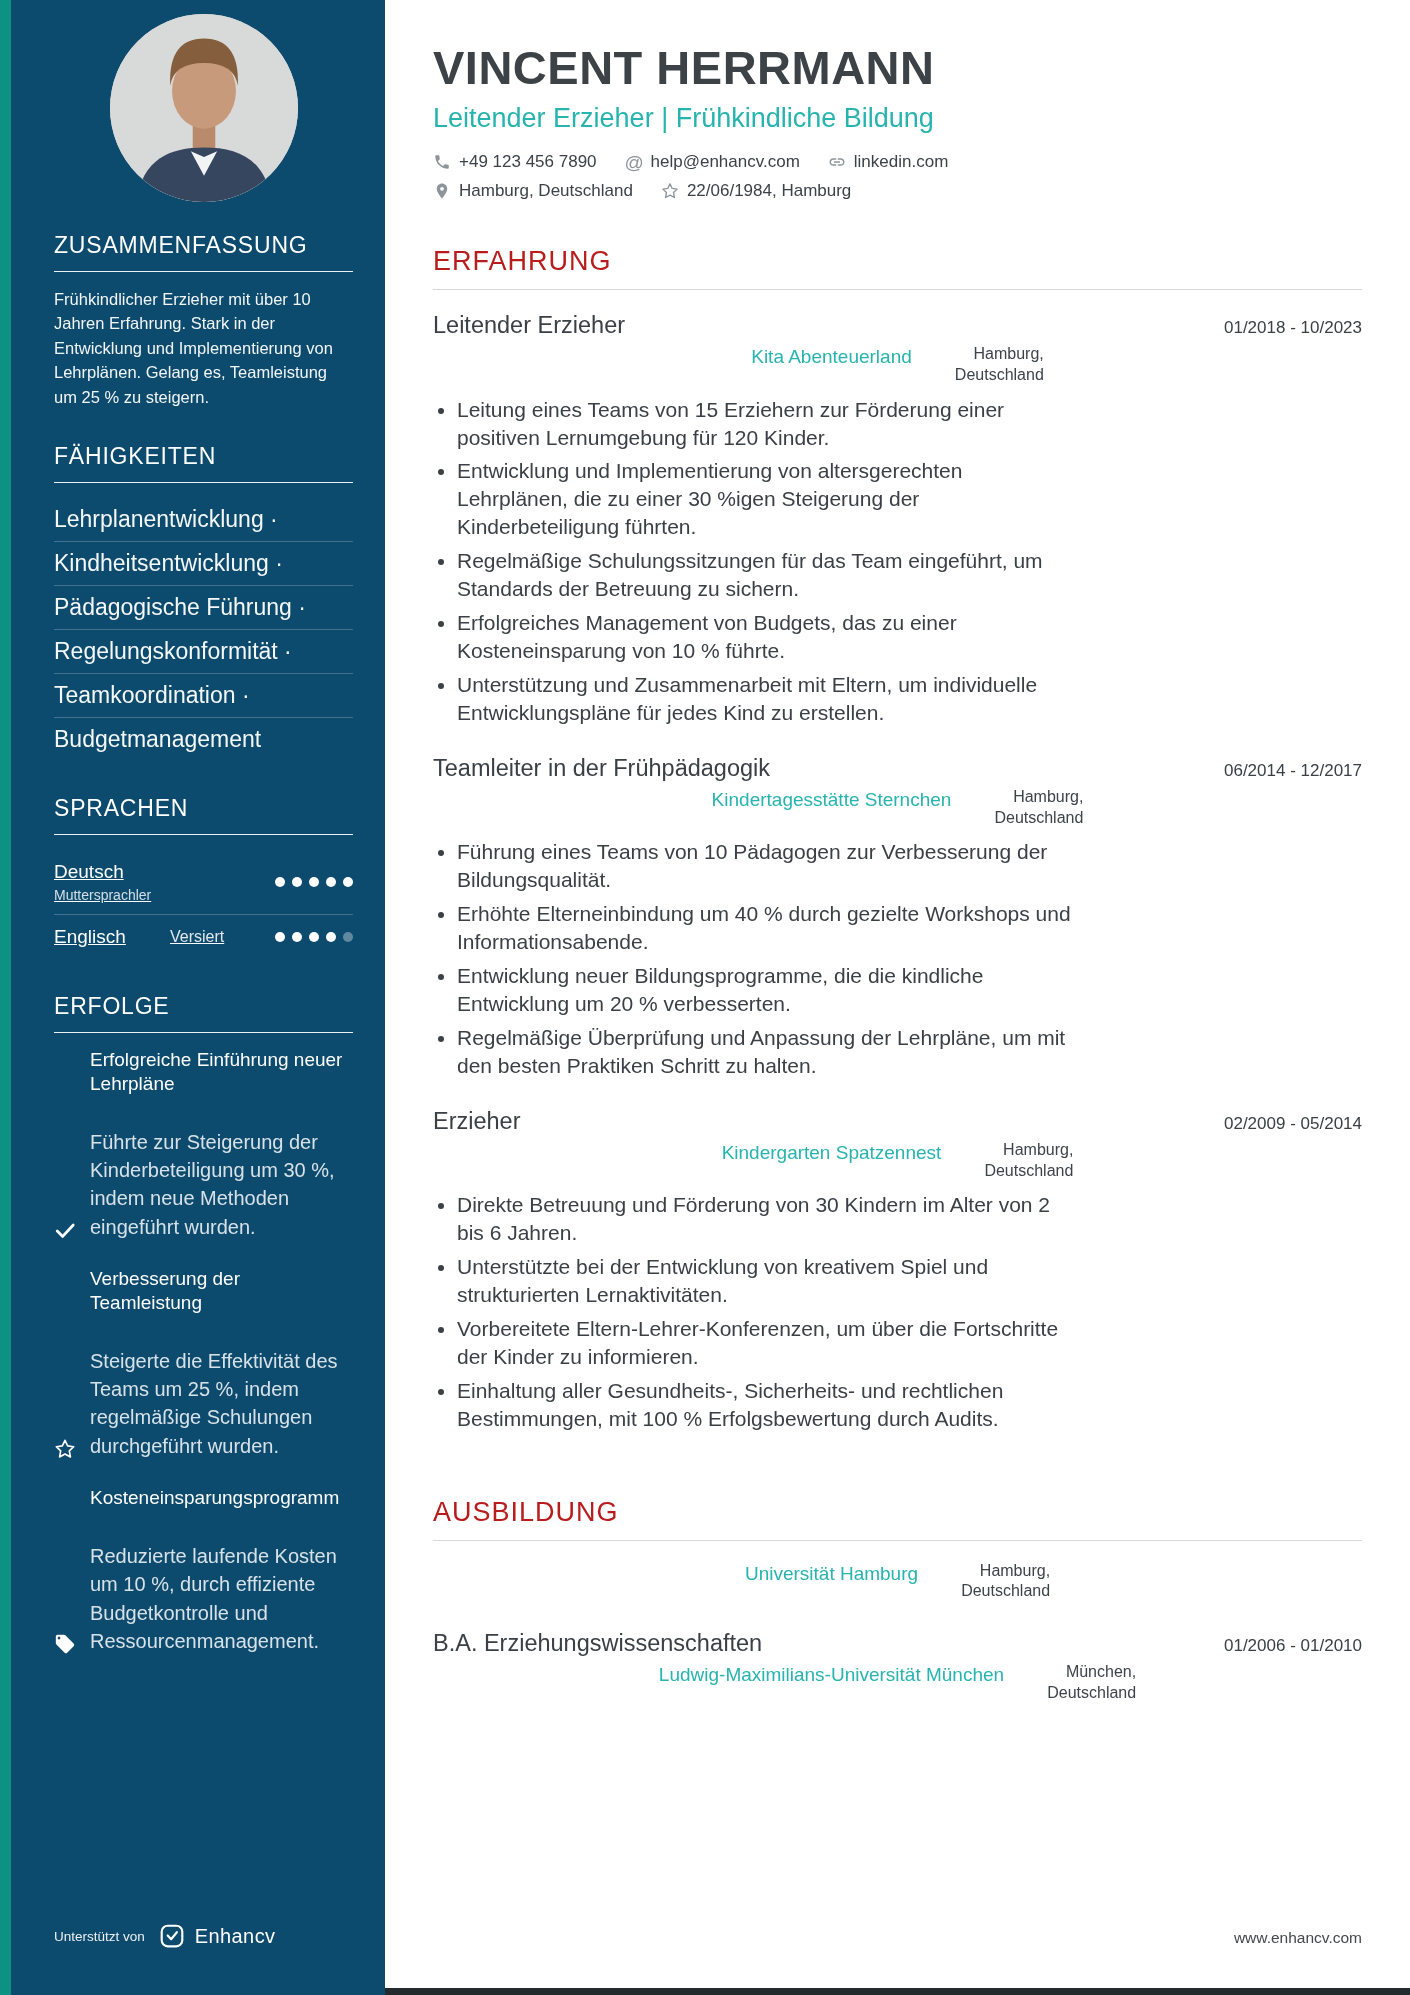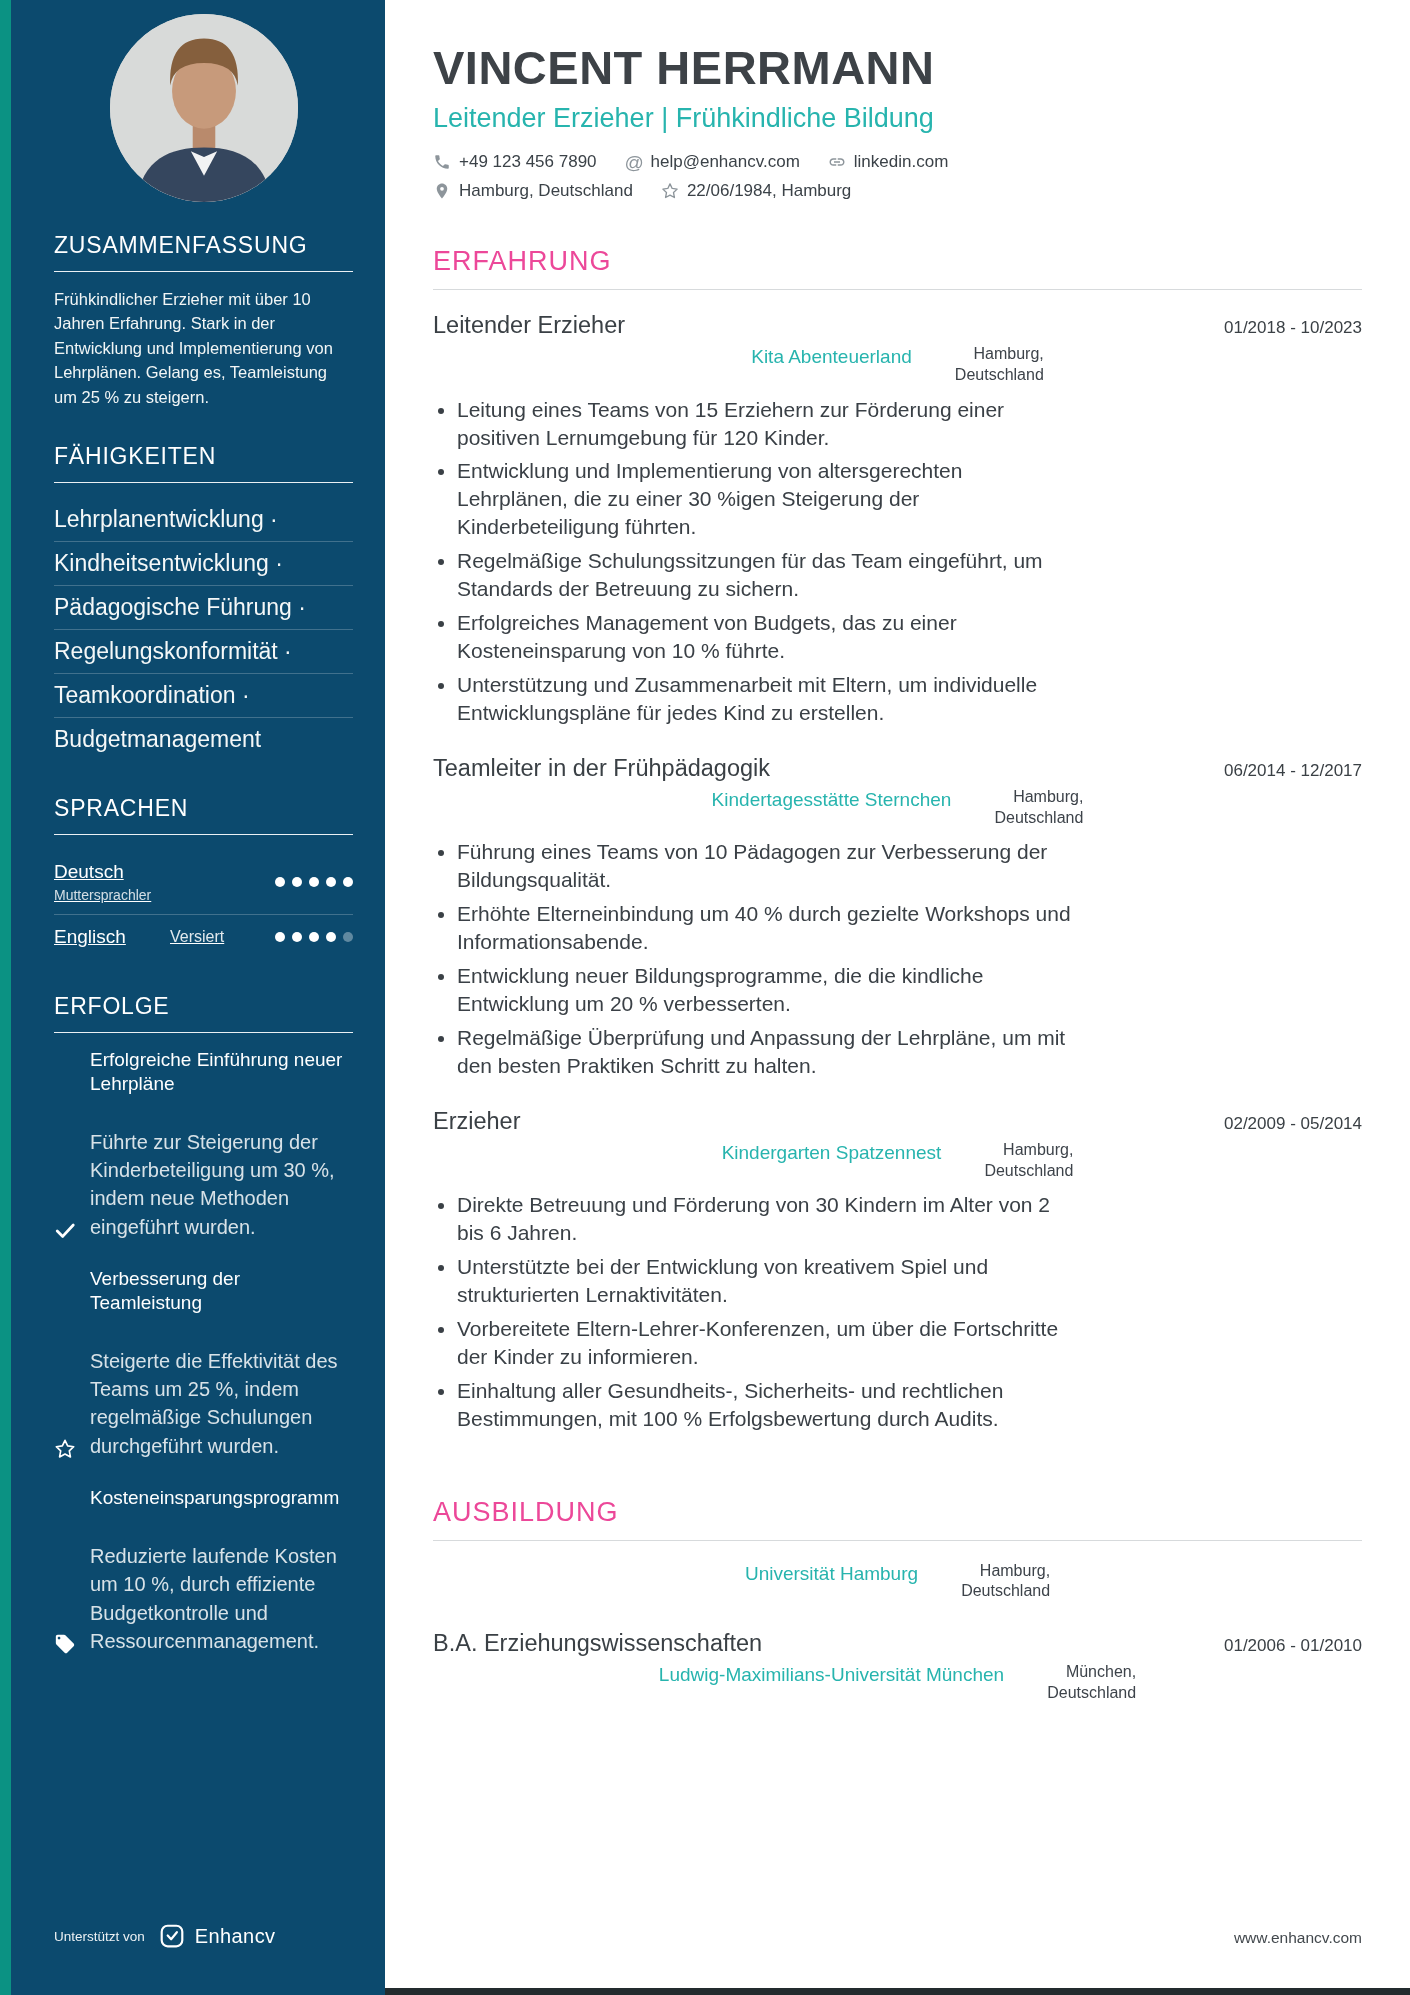--- a/index.html
+++ b/index.html
@@ -50,21 +50,21 @@
   .main { flex: 1; display: flex; flex-direction: column; padding: 40px 48px 48px 48px; color: #3a4045; }
   .person-name { font-size: 47px; font-weight: 700; letter-spacing: 0.5px; color: #3d4247; margin-bottom: 8px; }
   .person-title { font-size: 27px; font-weight: 400; color: #27b4ae; margin-bottom: 18px; }
 
   .contact-row { display: flex; flex-wrap: wrap; align-items: center; gap: 8px 28px; font-size: 17px; color: #3b4248; margin-bottom: 9px; }
   .contact-item { display: flex; align-items: center; gap: 8px; }
   .cicon { width: 18px; height: 18px; flex-shrink: 0; }
   .cicon svg { display: block; width: 18px; height: 18px; fill: #8d959b; }
   .at-glyph { font-size: 19px; color: #8d959b; line-height: 1; }
 
-  .main-h { margin-top: 36px; font-size: 27px; font-weight: 500; letter-spacing: 1px; color: #ec4899;
+  .main-h { margin-top: 36px; font-size: 27px; font-weight: 500; letter-spacing: 1px; color: #b91c1c;
             padding-bottom: 12px; border-bottom: 1px solid #d7dadc; margin-bottom: 22px; }
 
   .job, .edu { margin-bottom: 28px; }
   .row-top { display: flex; justify-content: space-between; align-items: baseline; }
   .role { font-size: 23.5px; font-weight: 500; color: #3a4045; }
   .dates { font-size: 17px; font-weight: 500; color: #3a4045; white-space: nowrap; }
   .row-sub { display: flex; justify-content: center; margin-top: 7px; }
   .company { font-size: 19px; font-weight: 500; color: #27b4ae; }
   .loc { width: 132px; font-size: 16px; color: #3d434a; text-align: right; line-height: 1.3; margin-top: -2px; }
 

